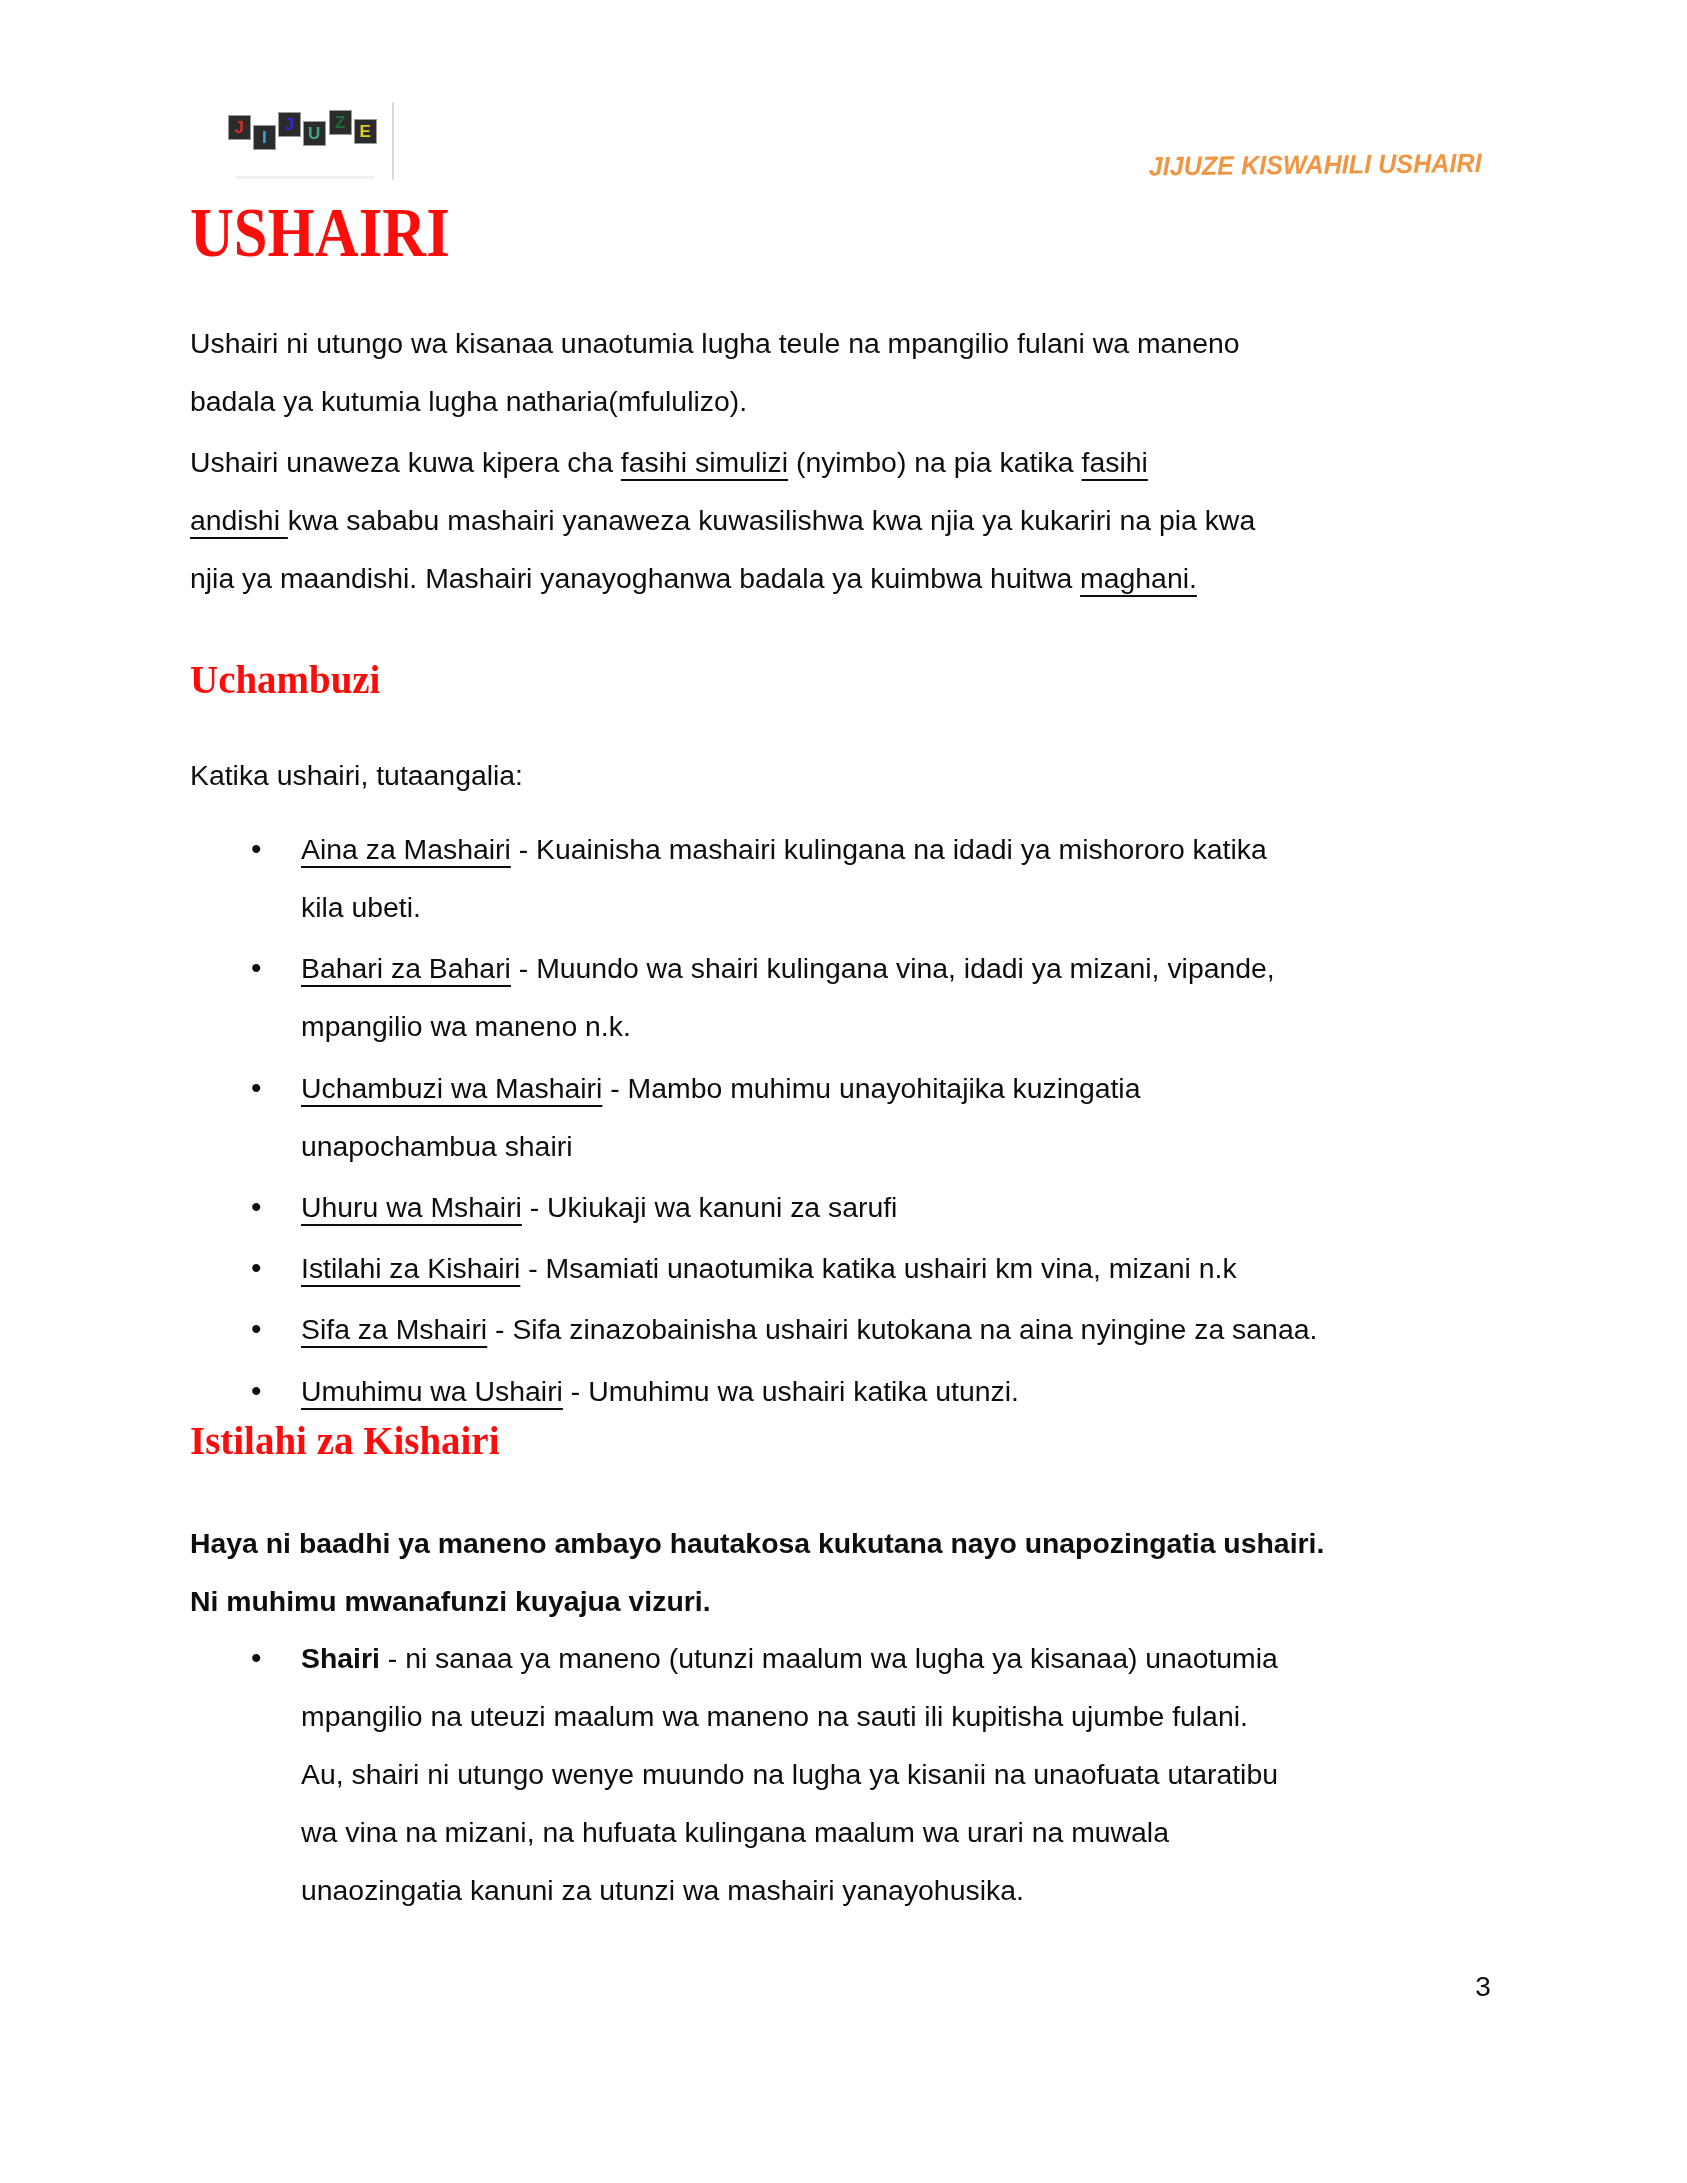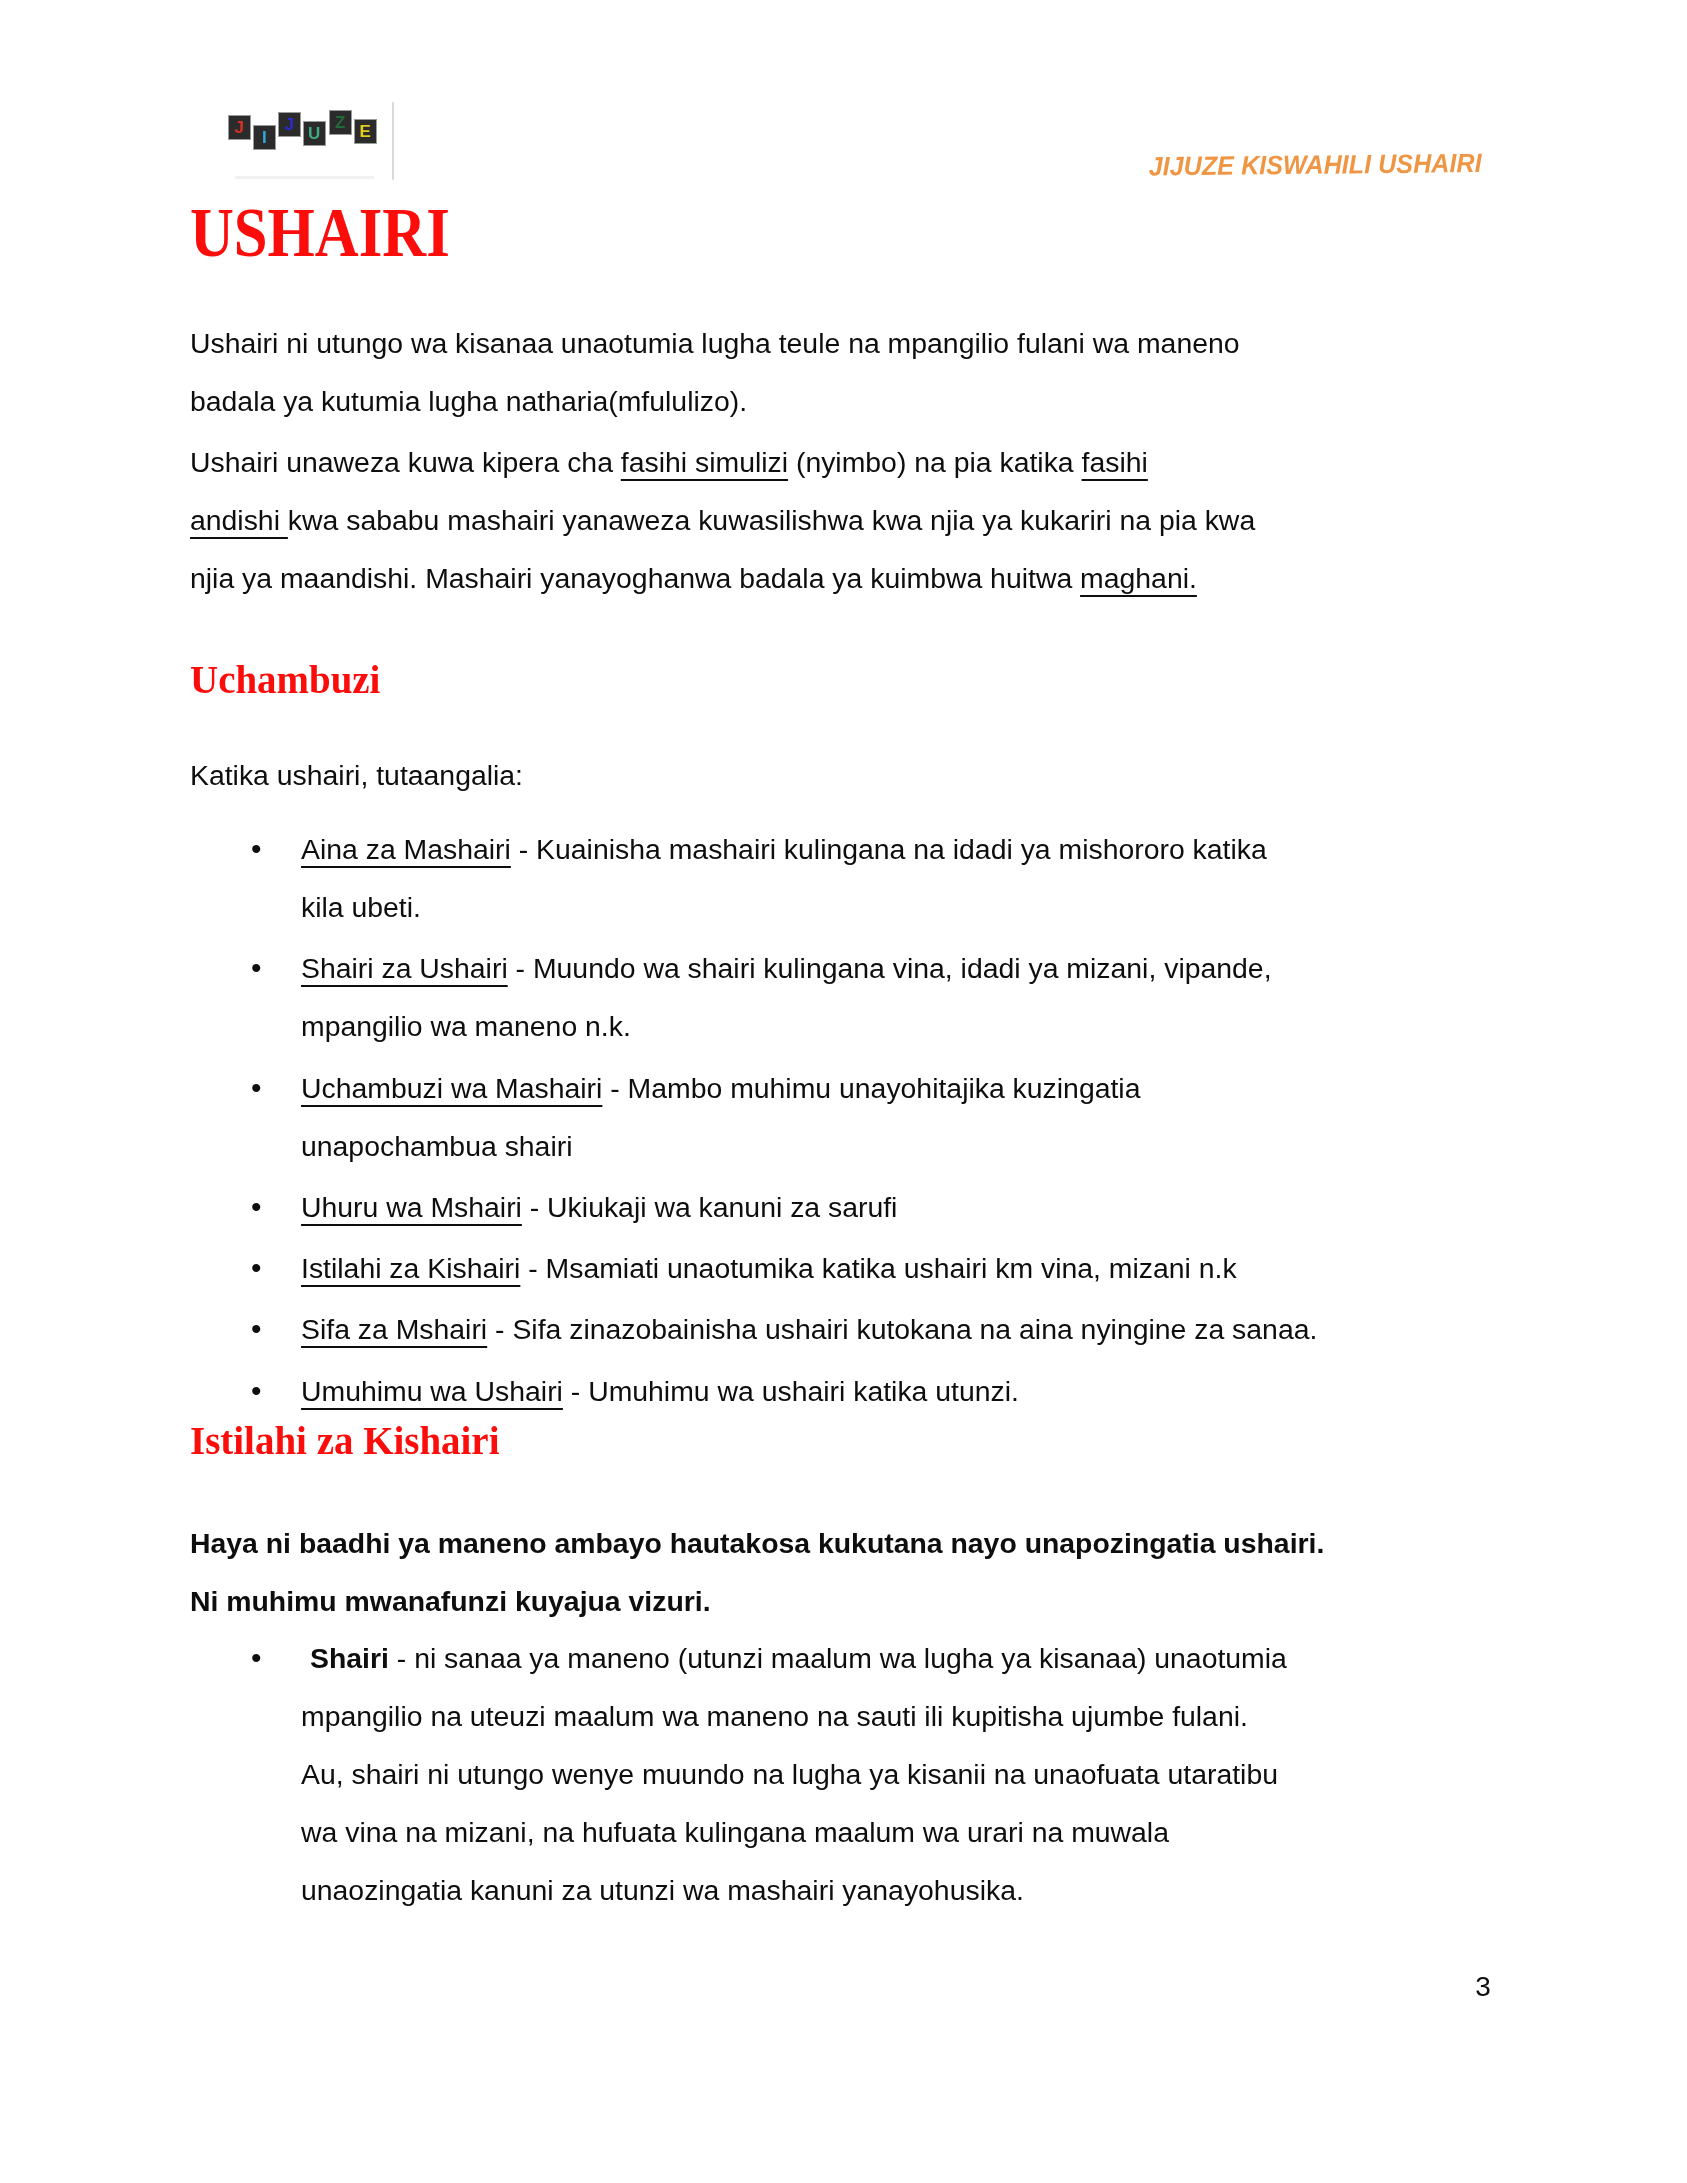--- a/index.html
+++ b/index.html
@@ -50,21 +50,21 @@
   }
   .pos-h2a{top:656px;}
   .pos-h2b{top:1417px;}
   
   .para,.blist{position:absolute;left:190px;width:1323px;font-size:28.4px;line-height:58px;}
   .pos-p1{top:314px;}
   .pos-p2{top:433px;}
   .pos-p3{top:746px;}
   .pos-p4{top:1514px;font-weight:bold;}
   .u{text-decoration:underline;text-decoration-thickness:2px;text-underline-offset:6.6px;}
-  .b{font-weight:bold;margin-left:9px;}
+  .b{font-weight:bold;}
   
   .blist{list-style:none;margin:0;padding:0;}
   .pos-ul1{top:820px;}
   .pos-ul2{top:1629px;}
   .blist li{position:relative;padding-left:111px;margin-bottom:3.3px;}
   .blist li::before{
     content:"\2022";
     position:absolute;left:61px;top:0;
     font-size:30px;line-height:58px;
   }
@@ -117,21 +117,21 @@
   <h2 class="h2 pos-h2a" style="color: rgb(251, 13, 12);">Uchambuzi</h2>
 
   <div class="para pos-p3">Katika ushairi, tutaangalia:</div>
 
   <ul class="blist pos-ul1">
     <li>
         <div class="tline"><span class="u">Aina za Mashairi</span><span> - Kuainisha mashairi kulingana na idadi ya mishororo katika</span></div>
         <div class="tline"><span>kila ubeti.</span></div>
       </li>
     <li>
-        <div class="tline"><span class="u">Shairi za Ushairi</span><span> - Muundo wa shairi kulingana vina, idadi ya mizani, vipande,</span></div>
+        <div class="tline"><span class="u">Bahari za Bahari</span><span> - Muundo wa shairi kulingana vina, idadi ya mizani, vipande,</span></div>
         <div class="tline"><span>mpangilio wa maneno n.k.</span></div>
       </li>
     <li>
         <div class="tline"><span class="u">Uchambuzi wa Mashairi</span><span> - Mambo muhimu unayohitajika kuzingatia</span></div>
         <div class="tline"><span>unapochambua shairi</span></div>
       </li>
     <li>
         <div class="tline"><span class="u">Uhuru wa Mshairi</span><span> - Ukiukaji wa kanuni za sarufi</span></div>
       </li>
     <li>

